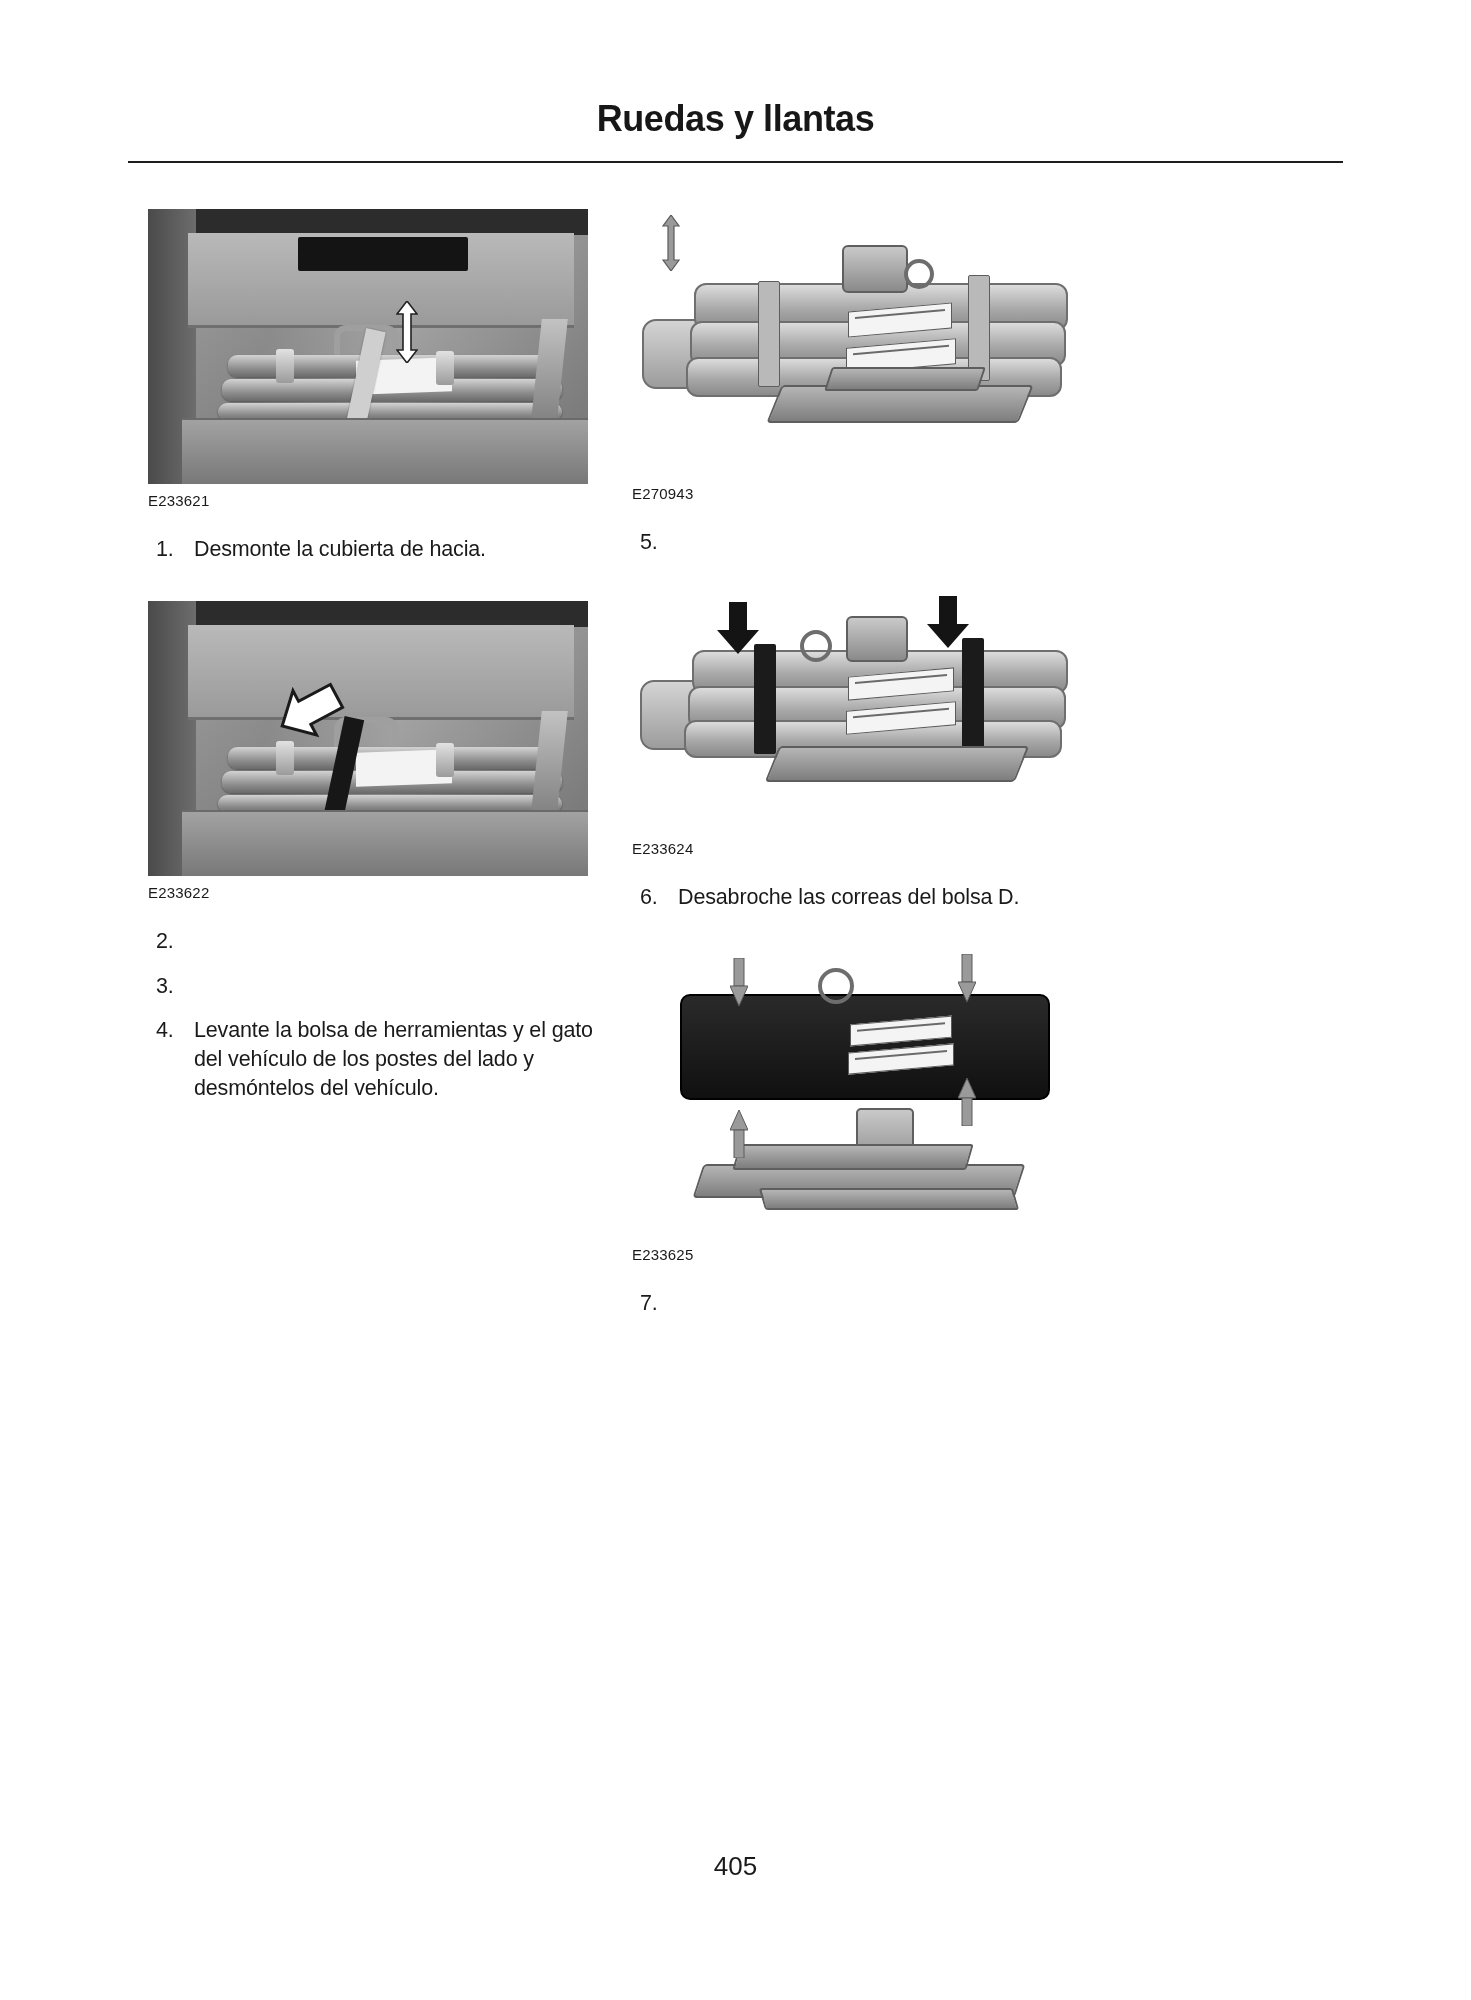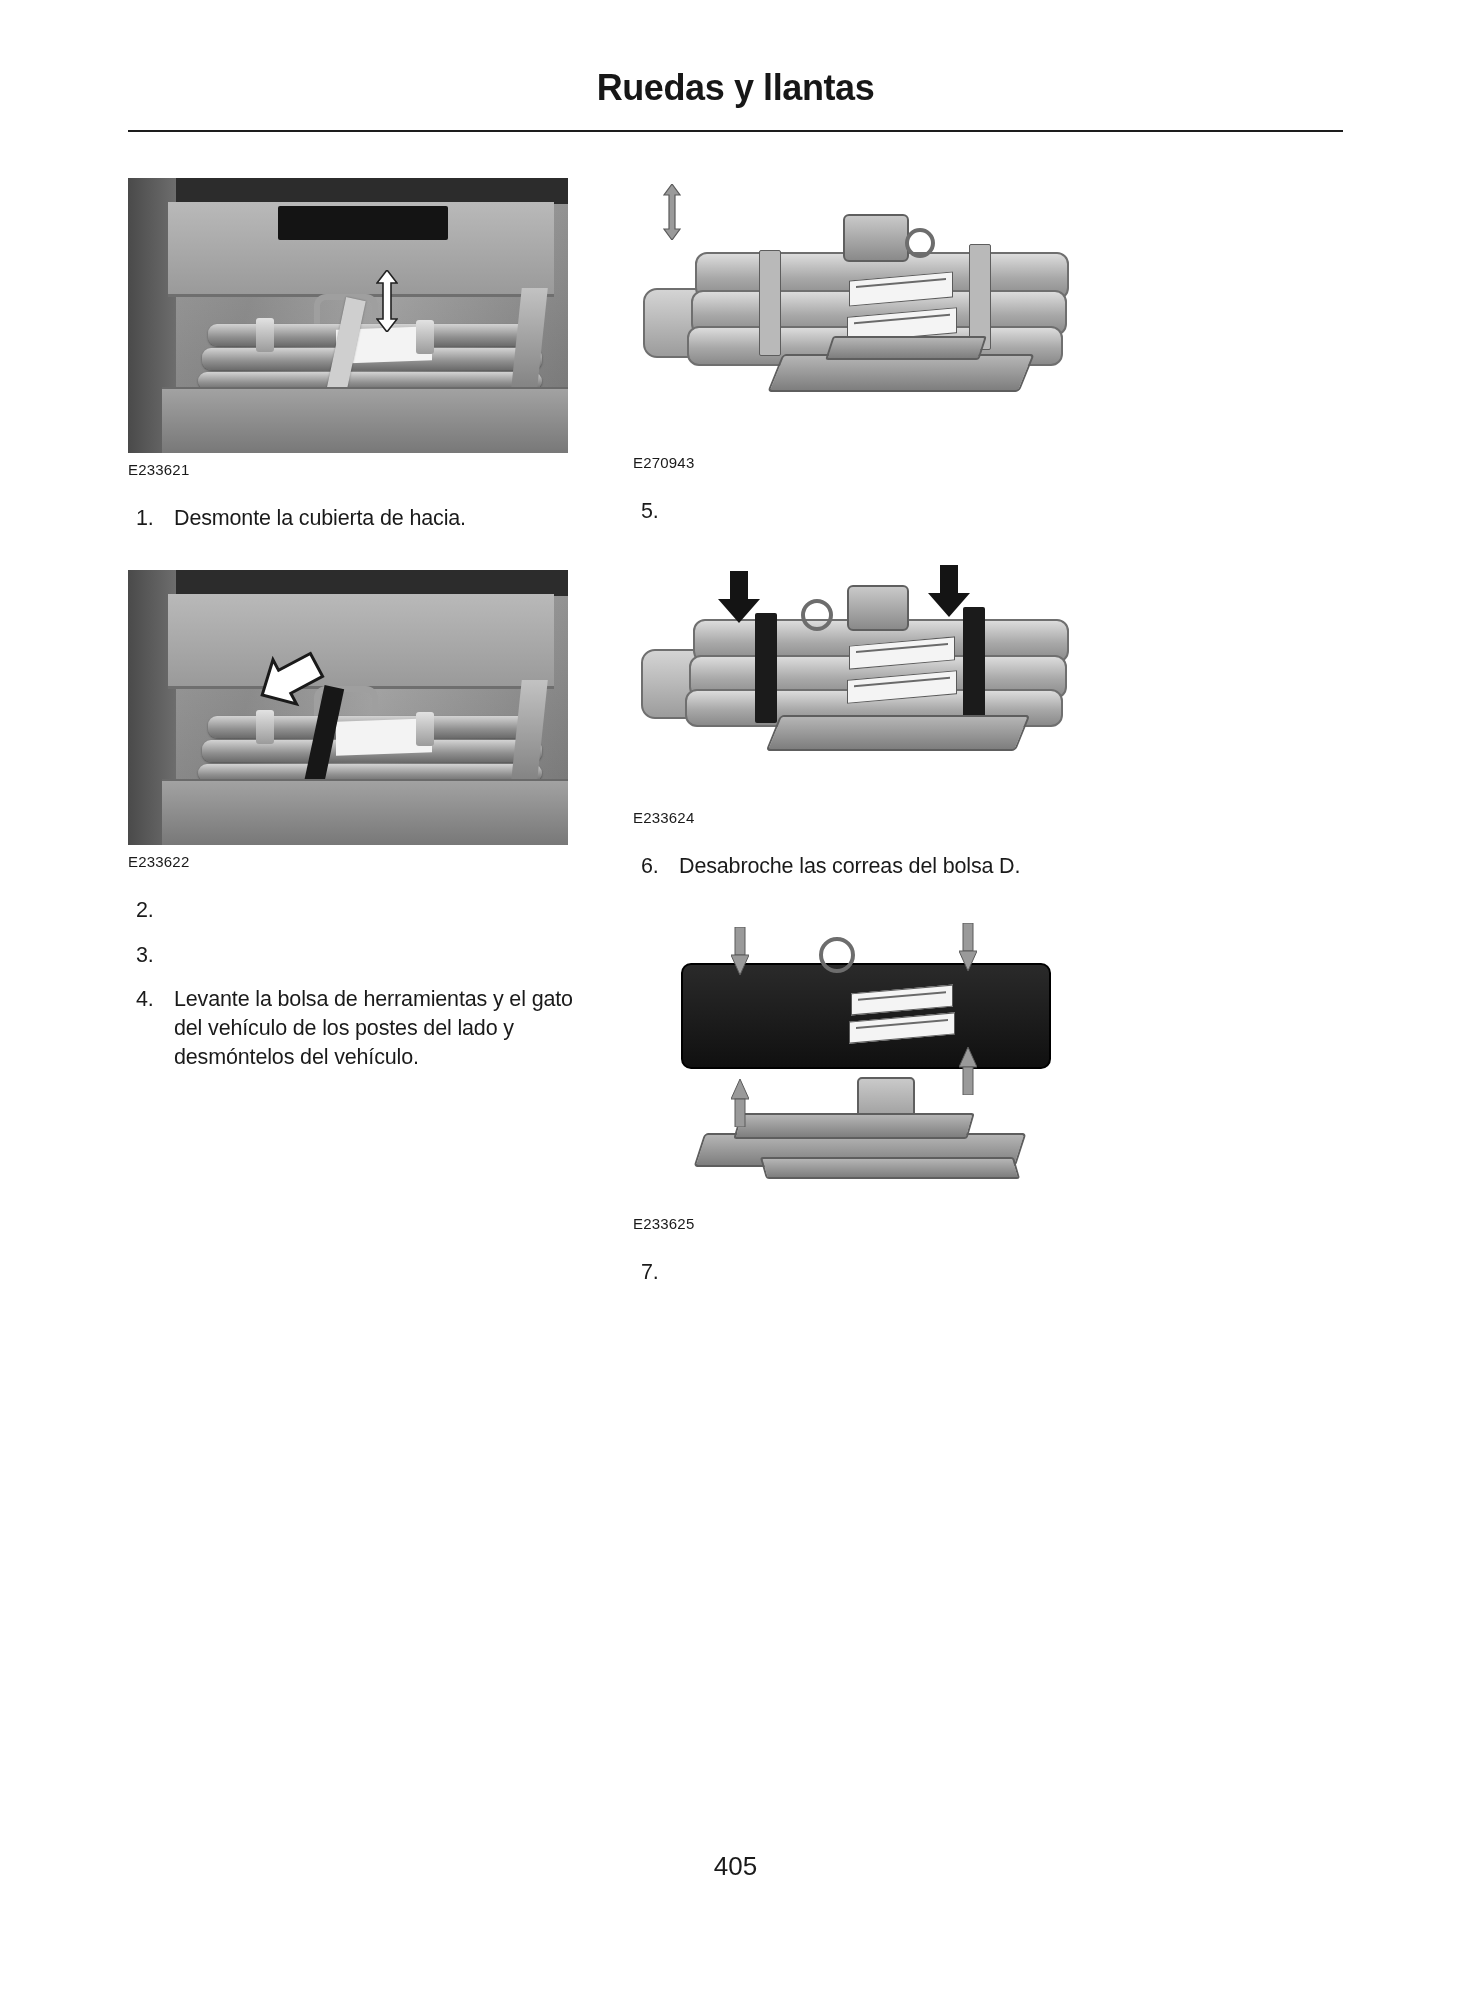--- a/index.html
+++ b/index.html
@@ -19,43 +19,44 @@
   .page {
     position: relative;
     width: 1471px;
     height: 2000px;
     box-sizing: border-box;
     padding: 0 128px;
   }
 
   
   .page-header {
-    padding-top: 68px;
+    padding-top: 99px;
     text-align: center;
   }
   .page-title {
     font-size: 36px;
     font-weight: bold;
     letter-spacing: -0.4px;
     color: #171717;
     line-height: 1.1;
     margin: 0;
   }
   .header-rule {
     margin-top: 22px;
     border-top: 2px solid #1d1d1d;
     width: 100%;
   }
 
   
   .columns {
     display: flex;
-    gap: 57px;
+    gap: 36px;
     margin-top: 46px;
     align-items: flex-start;
+    margin-left: 20px;
   }
   .col {
     width: 448px;
     flex: 0 0 448px;
   }
 
   
   .figure {
     margin: 0;
   }

